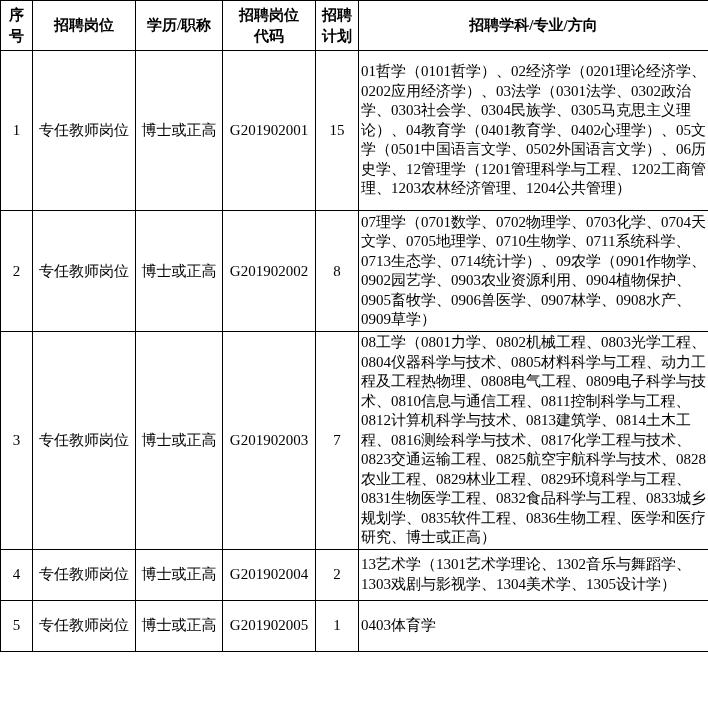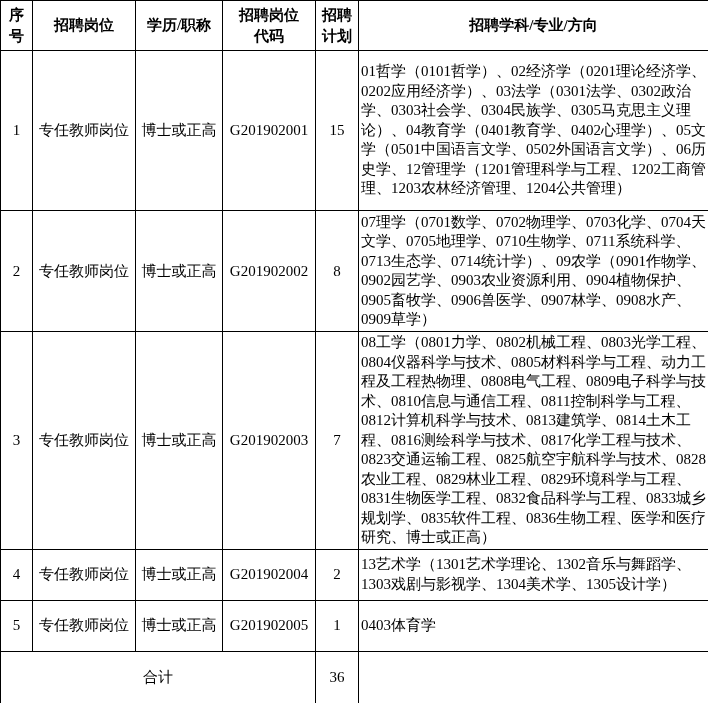--- a/index.html
+++ b/index.html
@@ -117,20 +117,15 @@
         <td class="majors">13艺术学（1301艺术学理论、1302音乐与舞蹈学、1303戏剧与影视学、1304美术学、1305设计学）</td>
       </tr>
       <tr class="r5">
         <td class="c">5</td>
         <td class="c">专任教师岗位</td>
         <td class="c">博士或正高</td>
         <td class="c">G201902005</td>
         <td class="c">1</td>
         <td class="majors">0403体育学</td>
       </tr>
-      <tr class="r-total">
-        <td class="c" colspan="4">合计</td>
-        <td class="c">36</td>
-        <td class="majors"></td>
-      </tr>
     </tbody>
   </table>
 </div>
 
 </body></html>

